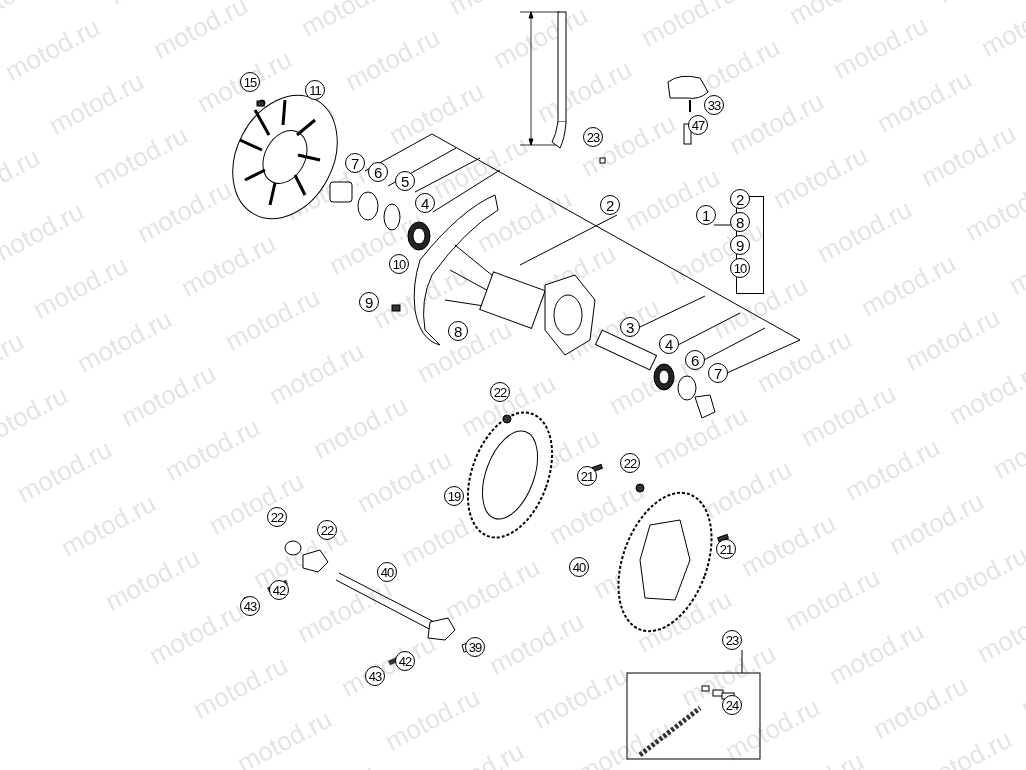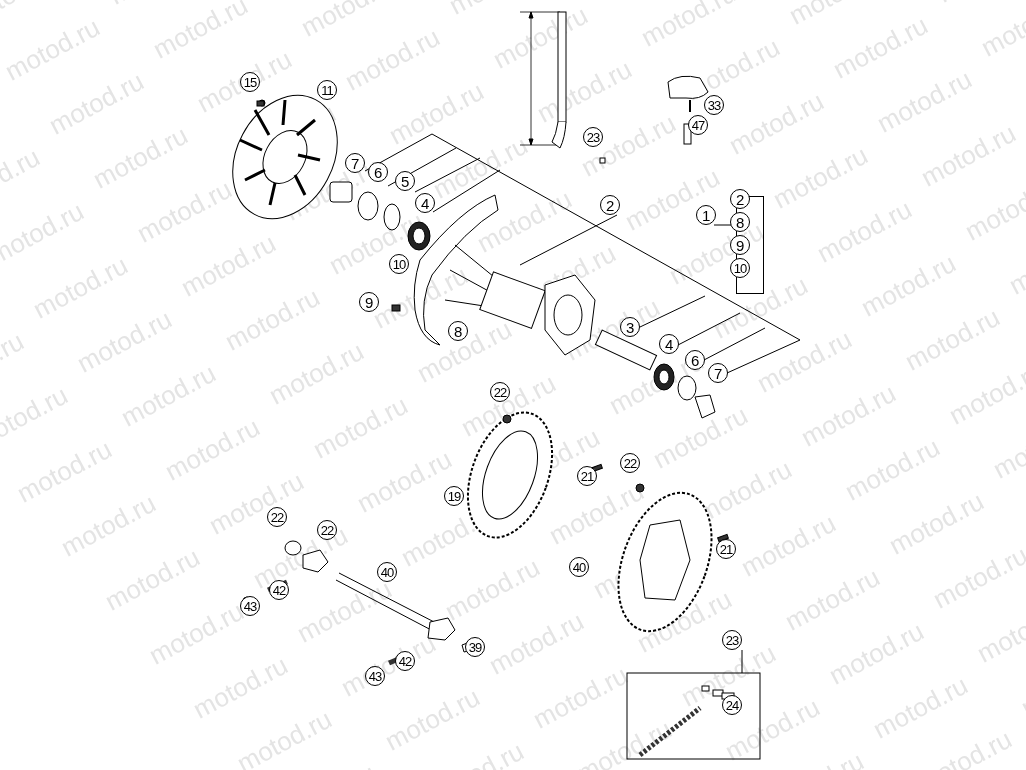--- a/index.html
+++ b/index.html
@@ -241,21 +241,21 @@
       <div class="callout" style="left: 415px; top: 193px;">4</div>
       <div class="callout" style="left: 659px; top: 334px;">4</div>
       <div class="callout" style="left: 395px; top: 171px;">5</div>
       <div class="callout" style="left: 368px; top: 162px;">6</div>
       <div class="callout" style="left: 685px; top: 350px;">6</div>
       <div class="callout" style="left: 345px; top: 153px;">7</div>
       <div class="callout" style="left: 708px; top: 363px;">7</div>
       <div class="callout" style="left: 448px; top: 321px;">8</div>
       <div class="callout" style="left: 359px; top: 292px;">9</div>
       <div class="callout two" style="left: 389px; top: 254px;">10</div>
-      <div class="callout two" style="left: 317px; top: 80px;">11</div>
+      <div class="callout two" style="left: 305px; top: 80px;">11</div>
       <div class="callout two" style="left: 240px; top: 72px;">15</div>
       <div class="callout two" style="left: 444px; top: 486px;">19</div>
       <div class="callout two" style="left: 569px; top: 557px;">40</div>
       <div class="callout two" style="left: 577px; top: 466px;">21</div>
       <div class="callout two" style="left: 716px; top: 539px;">21</div>
       <div class="callout two" style="left: 490px; top: 382px;">22</div>
       <div class="callout two" style="left: 620px; top: 453px;">22</div>
       <div class="callout two" style="left: 722px; top: 630px;">23</div>
       <div class="callout two" style="left: 722px; top: 695px;">24</div>
       <div class="callout two" style="left: 704px; top: 71px; margin-top: 24px;">33</div>

